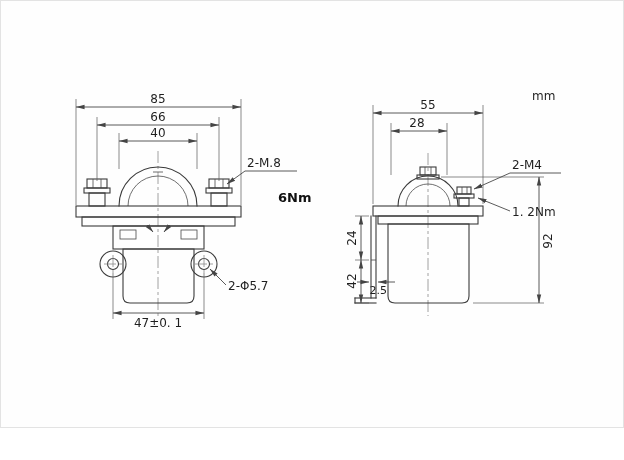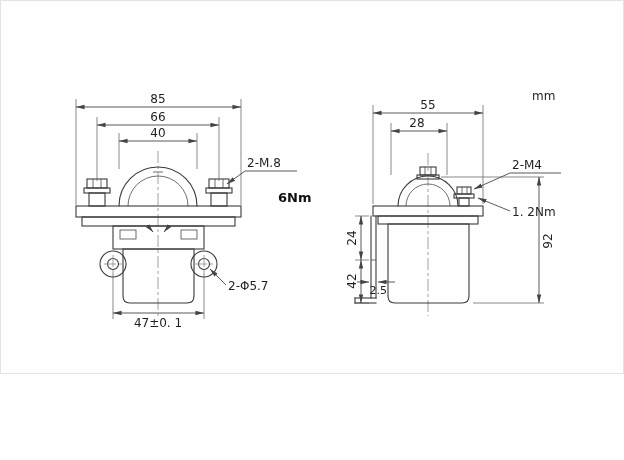--- a/index.html
+++ b/index.html
@@ -1,17 +1,17 @@
 <!DOCTYPE html>
 <html><head>
 <meta charset="utf-8">
 <style>
   html,body{margin:0;padding:0;background:#ffffff;}
   .stage{
-    width:624px;height:374px;position:relative;background:#fefefe;
+    width:624px;height:428px;position:relative;background:#fefefe;
     border:1px solid #e3e3e3;box-sizing:border-box;overflow:hidden;
     font-family:"DejaVu Sans","Liberation Sans",sans-serif;
   }
   svg{position:absolute;left:0;top:0;}
   .part{stroke:#3a3a3a;stroke-width:1.1;fill:none;stroke-linecap:square;}
   .part-thin{stroke:#4a4a4a;stroke-width:0.8;fill:none;}
   .dim{stroke:#474747;stroke-width:0.9;fill:none;}
   .ext{stroke:#5a5a5a;stroke-width:0.7;fill:none;}
   .cl{stroke:#8a8a8a;stroke-width:0.8;fill:none;stroke-dasharray:12 3 3 3;}
   text.d{font-size:12px;fill:#1f1f1f;}

